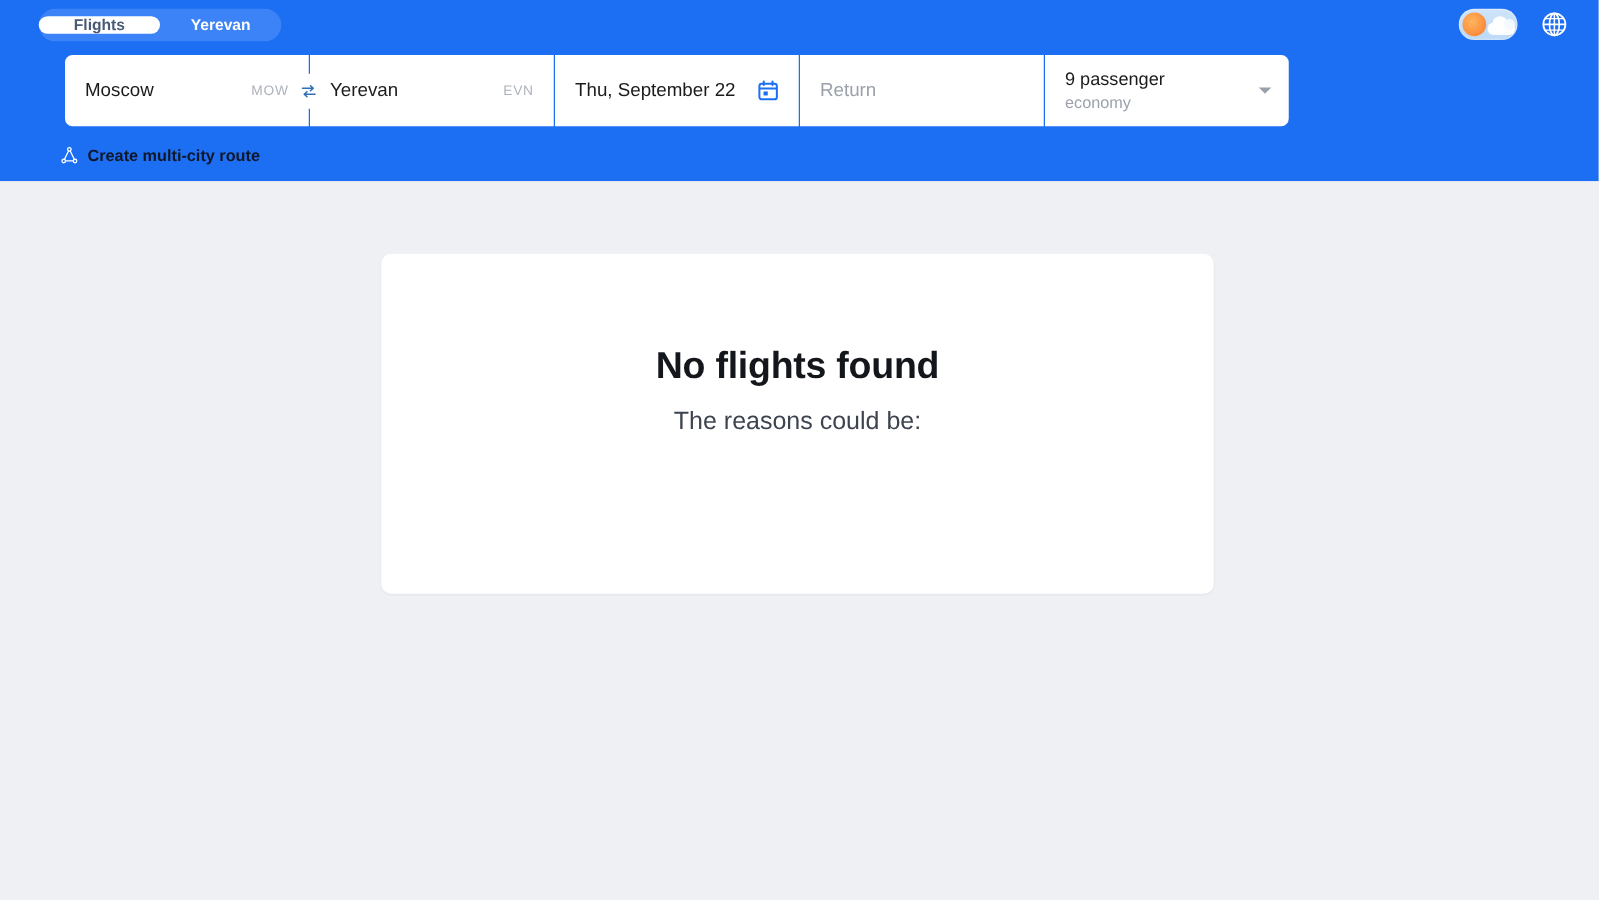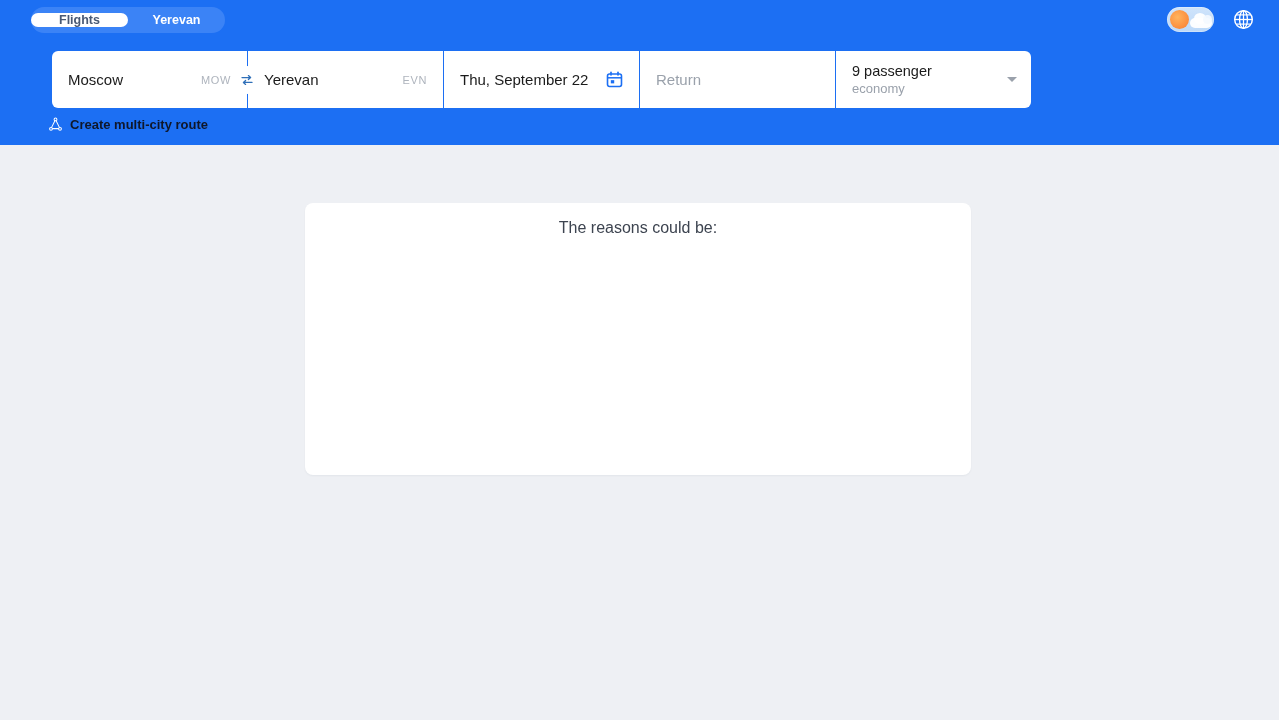--- a/index.html
+++ b/index.html
@@ -150,21 +150,21 @@
   }
 
   
   .search-form {
     position: absolute;
     left: 52px;
     top: 51px;
     width: 1174px;
     height: 50px;
     display: flex;
-    align-items: flex-start;
+    align-items: flex-end;
   }
 
   .field {
     position: relative;
     background: #ffffff;
     height: 57px;
     display: flex;
     flex-direction: column;
     justify-content: center;
     padding: 0 16px;
@@ -302,21 +302,21 @@
     margin: 0;
     padding-top: 73px;
     font-size: 30px;
     font-weight: 700;
     color: #13171c;
     letter-spacing: -0.2px;
   }
   .card-subtitle {
     text-align: center;
     margin: 16px 0 0 0;
-    font-size: 16px;
+    font-size: 20px;
     color: #3d4450;
   }
   .reason-list {
     margin: 18px 0 0 0;
     padding: 0;
     list-style: none;
     text-align: center;
   }
   .reason-item {
     font-size: 16px;
@@ -425,15 +425,16 @@
       <circle cx="8" cy="2.6" r="1.5" fill="#1c6ff3" stroke="#ffffff" stroke-width="1.1"></circle>
       <circle cx="3.2" cy="12.6" r="1.5" fill="#1c6ff3" stroke="#ffffff" stroke-width="1.1"></circle>
       <circle cx="12.8" cy="12.6" r="1.5" fill="#1c6ff3" stroke="#ffffff" stroke-width="1.1"></circle>
     </svg>
     <span class="multicity-label">Create multi-city route</span>
   </div>
 </div>
 
 <div class="main">
   <div class="card">
+    <h1 class="card-title">No flights found</h1>
     <p class="card-subtitle">The reasons could be:</p>
   </div>
 </div>
 
 </body></html>

